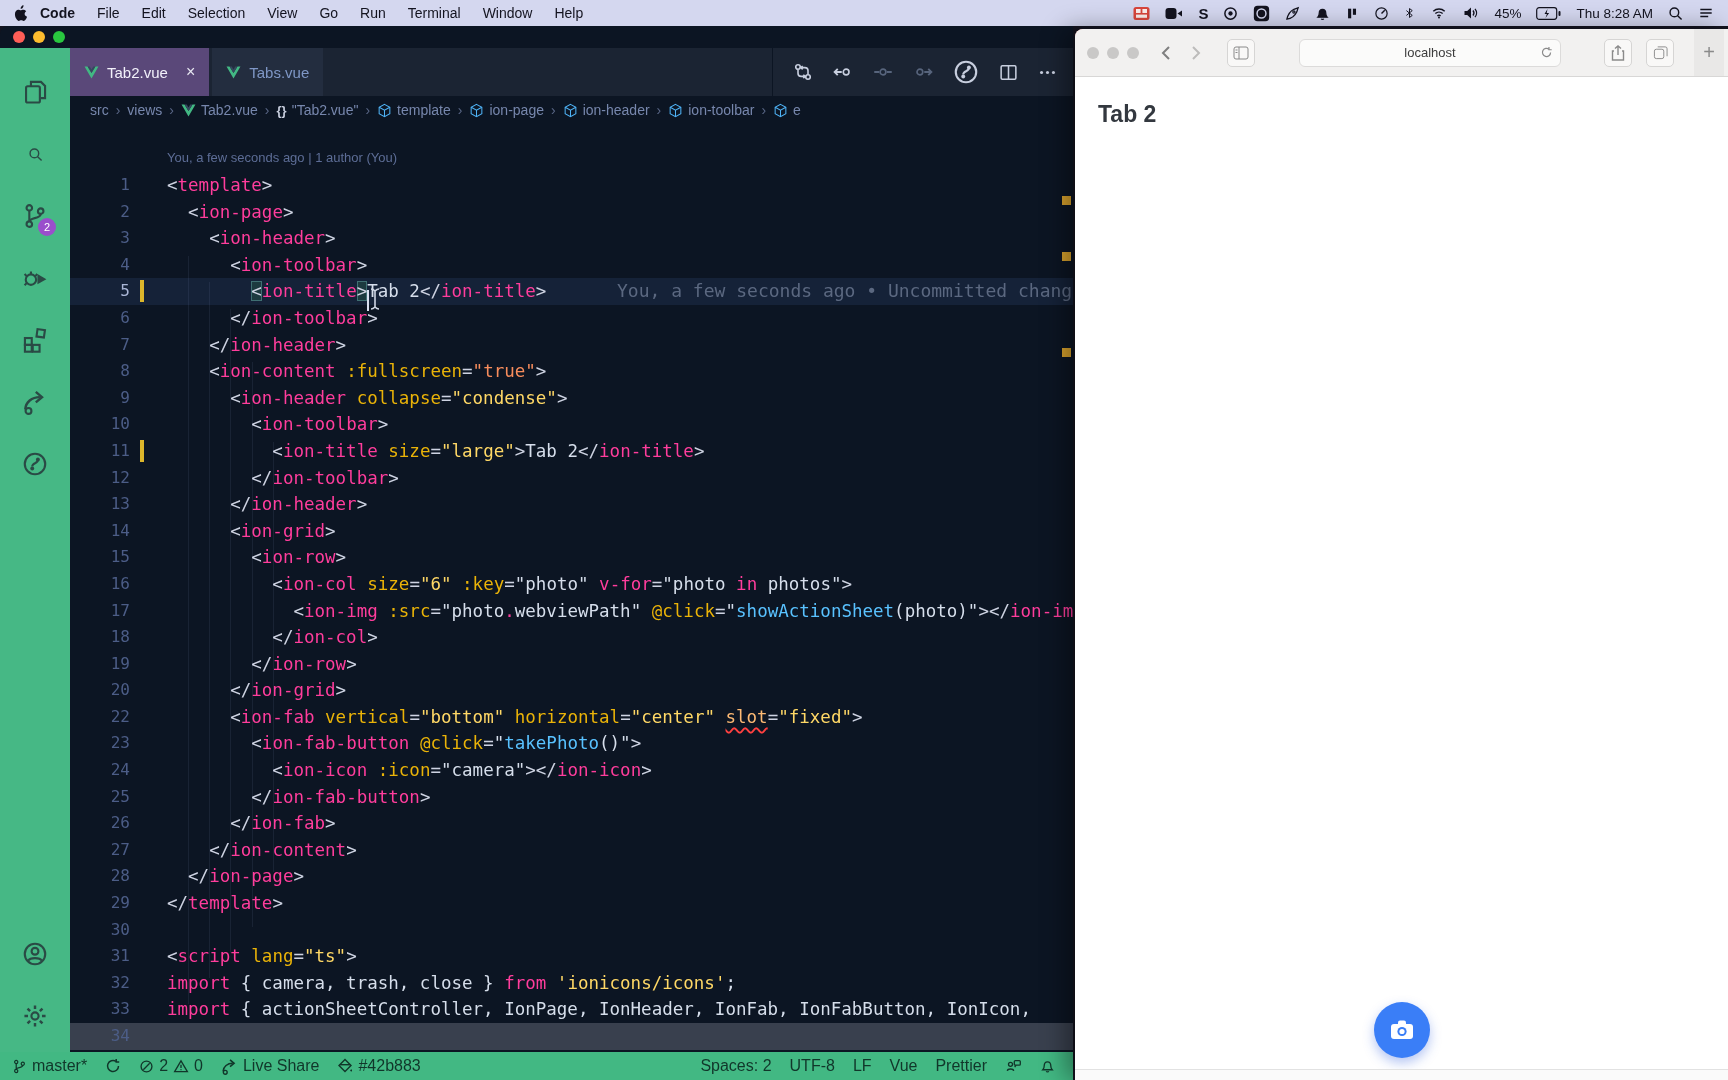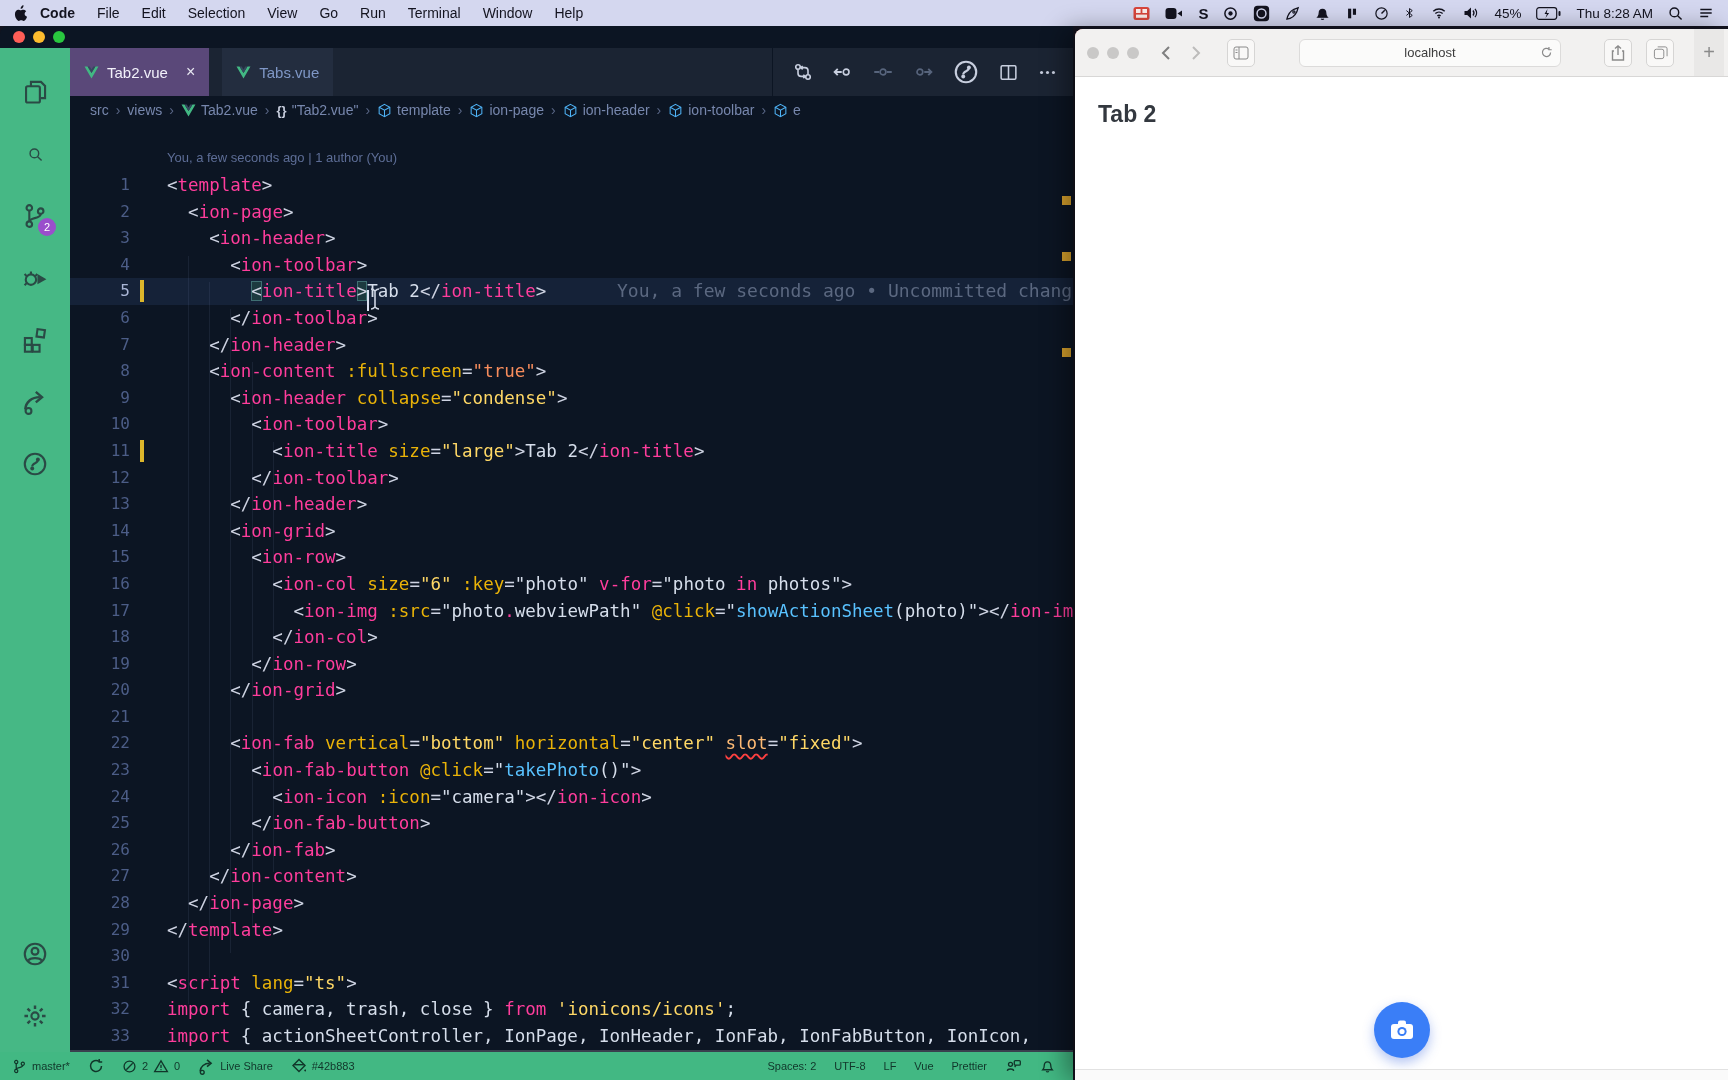--- a/index.html
+++ b/index.html
@@ -24,21 +24,21 @@
   .activity{position:absolute;left:0;top:22px;width:70px;height:1004px;background:#46b885;
       display:flex;flex-direction:column;align-items:center;padding-top:18px;box-sizing:border-box;}
   .activity .aic{width:44px;height:52px;display:flex;align-items:center;justify-content:center;
       color:#2a4a45;position:relative;margin-bottom:10px;}
   .activity .spacer{flex:1;}
   .badge{position:absolute;right:1px;bottom:6px;background:#9a4ecc;color:#fff;font-size:11px;
       min-width:18px;height:18px;border-radius:9px;display:flex;align-items:center;justify-content:center;}
   .tabstrip{position:absolute;left:70px;top:22px;right:0;height:48px;background:#1b2433;display:flex;}
   .tab{display:flex;align-items:center;gap:8px;padding:0 14px;font-size:15px;height:48px;box-sizing:border-box;}
   .tab.active{background:#5a4879;color:#f2f1fa;}
-  .tab.inactive{background:#232d3f;color:#7f97c6;margin-left:13px;justify-content:flex-end;}
+  .tab.inactive{background:#232d3f;color:#7f97c6;margin-left:3px;justify-content:flex-end;}
   .tab .close{margin-left:10px;font-size:16px;color:#e8e8f2;}
   .tabactions{margin-left:auto;display:flex;align-items:center;gap:20px;padding-right:16px;
       border-left:1px solid #0c1523;padding-left:20px;color:#c7cede;}
   .tabactions .dim{color:#57647c;}
   .crumbs{position:absolute;left:70px;top:70px;right:0;height:28px;background:#0c1523;display:flex;
       align-items:center;font-size:14px;color:#7787ad;padding-left:20px;white-space:nowrap;overflow:hidden;}
   .crumbs .sep{margin:0 7px;color:#5a6787;}
   .crumbs .ci{display:flex;align-items:center;gap:5px;}
   .editor{position:absolute;left:70px;top:98px;right:0;bottom:28px;overflow:hidden;
       font-family:"DejaVu Sans Mono","Liberation Mono",monospace;font-size:17.5px;}
@@ -57,21 +57,21 @@
   .tok-s{color:#ffd866}.tok-o{color:#f78c5c}.tok-k{color:#ff3d9c}.tok-f{color:#59c2ff}
   .tok-e{color:#fdba74;text-decoration:underline wavy #ff4040 2px;text-underline-offset:4px;}
   .tok-m{background:#1d3a3f;box-shadow:inset 0 0 0 1px #3f6f72;color:#ced3e2}
   .inlineblame{position:absolute;left:547px;color:#5b6880;font-size:18px;white-space:pre;}
   .guide{position:absolute;width:1px;background:rgba(120,140,180,.12);}
   .ruler{position:absolute;right:0;top:0;width:14px;bottom:0;}
   .rmark{position:absolute;right:2px;width:9px;height:9px;background:#d7a12c;}
   .caret{position:absolute;width:2px;height:21px;background:#d9e0f0;}
   .ibeam{position:absolute;color:#cfd6e4;}
   .statusbar{position:absolute;left:0;bottom:0;width:100%;height:28px;background:#42b883;color:#11362a;
-      display:flex;align-items:center;font-size:11px;}
+      display:flex;align-items:center;font-size:16px;}
   .sb-left{display:flex;align-items:center;gap:18px;padding-left:12px;}
   .sb-right{margin-left:auto;display:flex;align-items:center;gap:18px;padding-right:18px;}
   .sbitem{display:flex;align-items:center;gap:5px;white-space:nowrap;}
   
   .win-safari{position:absolute;left:1075px;top:29px;width:653px;height:1051px;background:#fca5a5;
       border-radius:8px 0 0 0;box-shadow:-10px 0 24px rgba(0,0,0,.38);overflow:hidden;}
   .stoolbar{position:relative;height:47px;background:#f2f1f0;border-bottom:1px solid #d8d7d6;
       display:flex;align-items:center;}
   .stl{display:flex;gap:8px;padding-left:12px;}
   .stl b{width:12px;height:12px;border-radius:50%;background:#c9c8c7;display:block;}
@@ -444,21 +444,20 @@
           <div class="cl"><span class="ln">11</span><span class="modbar"></span><span class="ct"><span class="tok-w">          </span><span class="tok-p">&lt;</span><span class="tok-t">ion-title</span><span class="tok-w"> </span><span class="tok-a">size</span><span class="tok-p">=</span><span class="tok-s">"large"</span><span class="tok-p">&gt;</span><span class="tok-w">Tab 2</span><span class="tok-p">&lt;/</span><span class="tok-t">ion-title</span><span class="tok-p">&gt;</span></span></div>
           <div class="cl"><span class="ln">12</span><span class="ct"><span class="tok-w">        </span><span class="tok-p">&lt;/</span><span class="tok-t">ion-toolbar</span><span class="tok-p">&gt;</span></span></div>
           <div class="cl"><span class="ln">13</span><span class="ct"><span class="tok-w">      </span><span class="tok-p">&lt;/</span><span class="tok-t">ion-header</span><span class="tok-p">&gt;</span></span></div>
           <div class="cl"><span class="ln">14</span><span class="ct"><span class="tok-w">      </span><span class="tok-p">&lt;</span><span class="tok-t">ion-grid</span><span class="tok-p">&gt;</span></span></div>
           <div class="cl"><span class="ln">15</span><span class="ct"><span class="tok-w">        </span><span class="tok-p">&lt;</span><span class="tok-t">ion-row</span><span class="tok-p">&gt;</span></span></div>
           <div class="cl"><span class="ln">16</span><span class="ct"><span class="tok-w">          </span><span class="tok-p">&lt;</span><span class="tok-t">ion-col</span><span class="tok-w"> </span><span class="tok-a">size</span><span class="tok-p">=</span><span class="tok-s">"6"</span><span class="tok-w"> </span><span class="tok-a">:key</span><span class="tok-p">=</span><span class="tok-w">"photo"</span><span class="tok-w"> </span><span class="tok-k">v-for</span><span class="tok-p">=</span><span class="tok-w">"photo </span><span class="tok-k">in</span><span class="tok-w"> photos"</span><span class="tok-p">&gt;</span></span></div>
           <div class="cl"><span class="ln">17</span><span class="ct"><span class="tok-w">            </span><span class="tok-p">&lt;</span><span class="tok-t">ion-img</span><span class="tok-w"> </span><span class="tok-a">:src</span><span class="tok-p">=</span><span class="tok-w">"photo</span><span class="tok-k">.</span><span class="tok-w">webviewPath"</span><span class="tok-w"> </span><span class="tok-a">@click</span><span class="tok-p">=</span><span class="tok-w">"</span><span class="tok-f">showActionSheet</span><span class="tok-w">(photo)"</span><span class="tok-p">&gt;</span><span class="tok-p">&lt;/</span><span class="tok-t">ion-img</span></span></div>
           <div class="cl"><span class="ln">18</span><span class="ct"><span class="tok-w">          </span><span class="tok-p">&lt;/</span><span class="tok-t">ion-col</span><span class="tok-p">&gt;</span></span></div>
           <div class="cl"><span class="ln">19</span><span class="ct"><span class="tok-w">        </span><span class="tok-p">&lt;/</span><span class="tok-t">ion-row</span><span class="tok-p">&gt;</span></span></div>
           <div class="cl"><span class="ln">20</span><span class="ct"><span class="tok-w">      </span><span class="tok-p">&lt;/</span><span class="tok-t">ion-grid</span><span class="tok-p">&gt;</span></span></div>
-          <div class="cl"><span class="ln">21</span><span class="ct"></span></div>
           <div class="cl"><span class="ln">22</span><span class="ct"><span class="tok-w">      </span><span class="tok-p">&lt;</span><span class="tok-t">ion-fab</span><span class="tok-w"> </span><span class="tok-a">vertical</span><span class="tok-p">=</span><span class="tok-s">"bottom"</span><span class="tok-w"> </span><span class="tok-a">horizontal</span><span class="tok-p">=</span><span class="tok-s">"center"</span><span class="tok-w"> </span><span class="tok-e">slot</span><span class="tok-p">=</span><span class="tok-s">"fixed"</span><span class="tok-p">&gt;</span></span></div>
           <div class="cl"><span class="ln">23</span><span class="ct"><span class="tok-w">        </span><span class="tok-p">&lt;</span><span class="tok-t">ion-fab-button</span><span class="tok-w"> </span><span class="tok-a">@click</span><span class="tok-p">=</span><span class="tok-w">"</span><span class="tok-f">takePhoto</span><span class="tok-w">()"</span><span class="tok-p">&gt;</span></span></div>
           <div class="cl"><span class="ln">24</span><span class="ct"><span class="tok-w">          </span><span class="tok-p">&lt;</span><span class="tok-t">ion-icon</span><span class="tok-w"> </span><span class="tok-a">:icon</span><span class="tok-p">=</span><span class="tok-w">"camera"</span><span class="tok-p">&gt;</span><span class="tok-p">&lt;/</span><span class="tok-t">ion-icon</span><span class="tok-p">&gt;</span></span></div>
           <div class="cl"><span class="ln">25</span><span class="ct"><span class="tok-w">        </span><span class="tok-p">&lt;/</span><span class="tok-t">ion-fab-button</span><span class="tok-p">&gt;</span></span></div>
           <div class="cl"><span class="ln">26</span><span class="ct"><span class="tok-w">      </span><span class="tok-p">&lt;/</span><span class="tok-t">ion-fab</span><span class="tok-p">&gt;</span></span></div>
           <div class="cl"><span class="ln">27</span><span class="ct"><span class="tok-w">    </span><span class="tok-p">&lt;/</span><span class="tok-t">ion-content</span><span class="tok-p">&gt;</span></span></div>
           <div class="cl"><span class="ln">28</span><span class="ct"><span class="tok-w">  </span><span class="tok-p">&lt;/</span><span class="tok-t">ion-page</span><span class="tok-p">&gt;</span></span></div>
           <div class="cl"><span class="ln">29</span><span class="ct"><span class="tok-p">&lt;/</span><span class="tok-t">template</span><span class="tok-p">&gt;</span></span></div>
           <div class="cl"><span class="ln">30</span><span class="ct"></span></div>
           <div class="cl"><span class="ln">31</span><span class="ct"><span class="tok-p">&lt;</span><span class="tok-t">script</span><span class="tok-w"> </span><span class="tok-a">lang</span><span class="tok-p">=</span><span class="tok-s">"ts"</span><span class="tok-p">&gt;</span></span></div>

